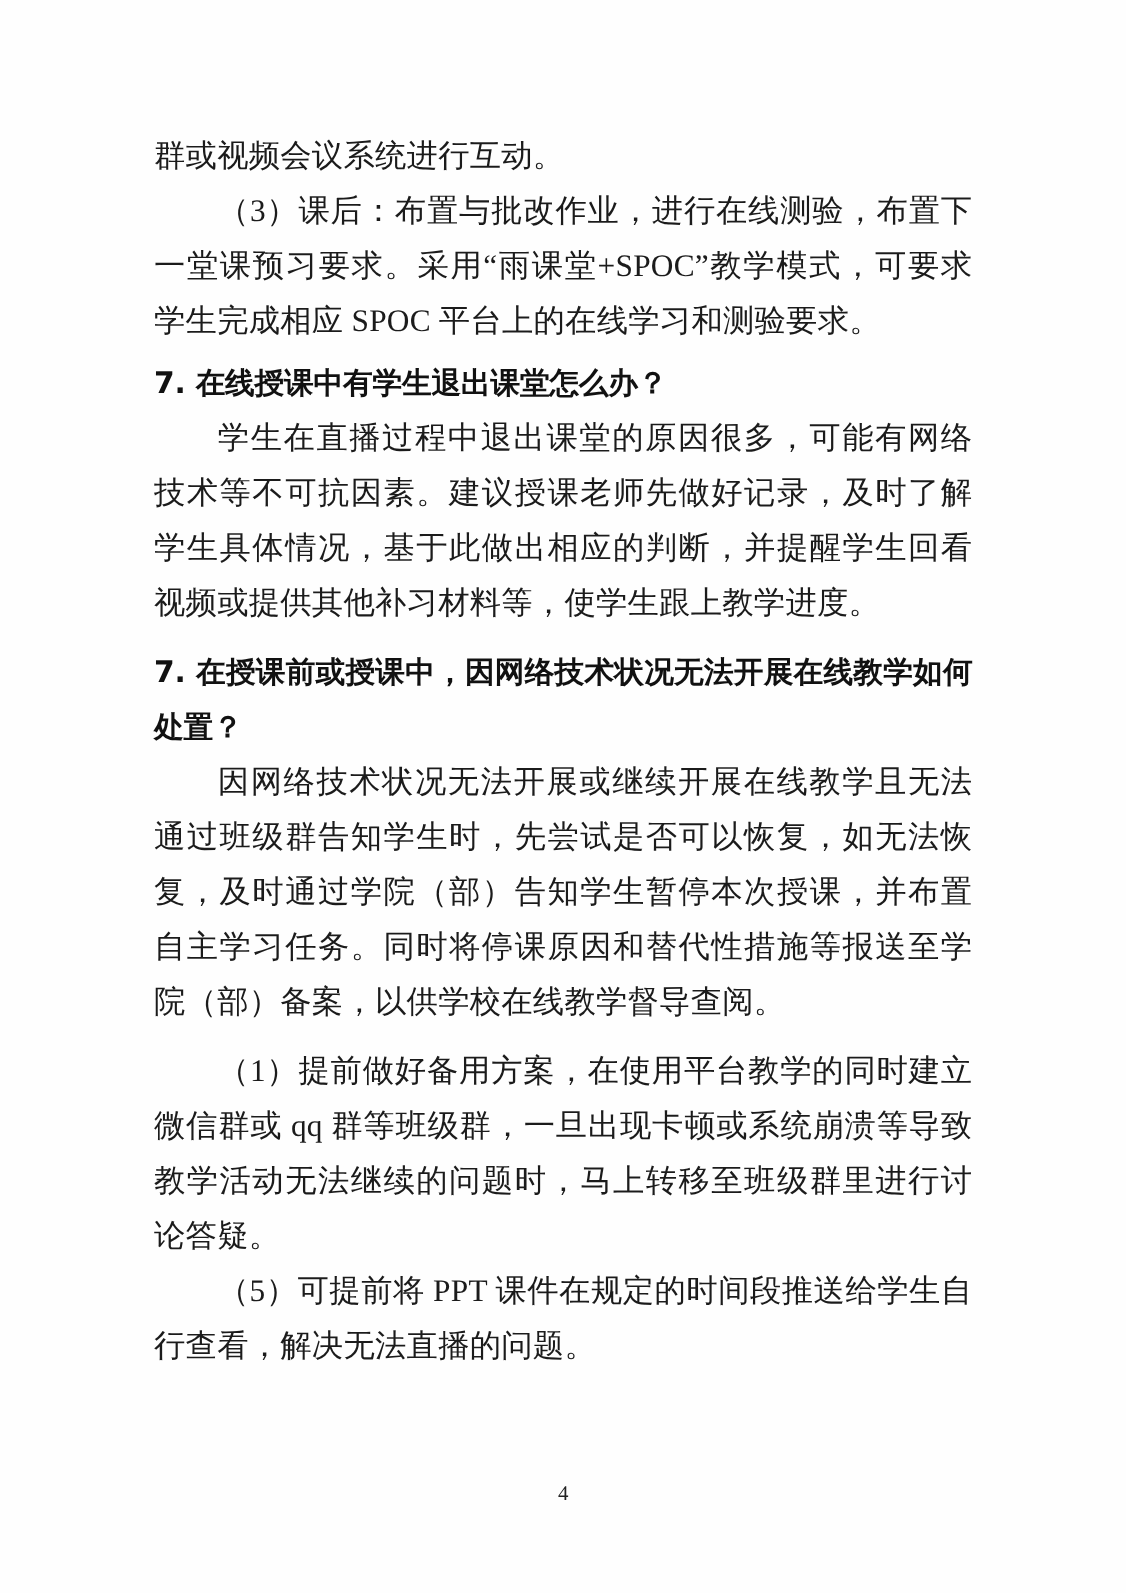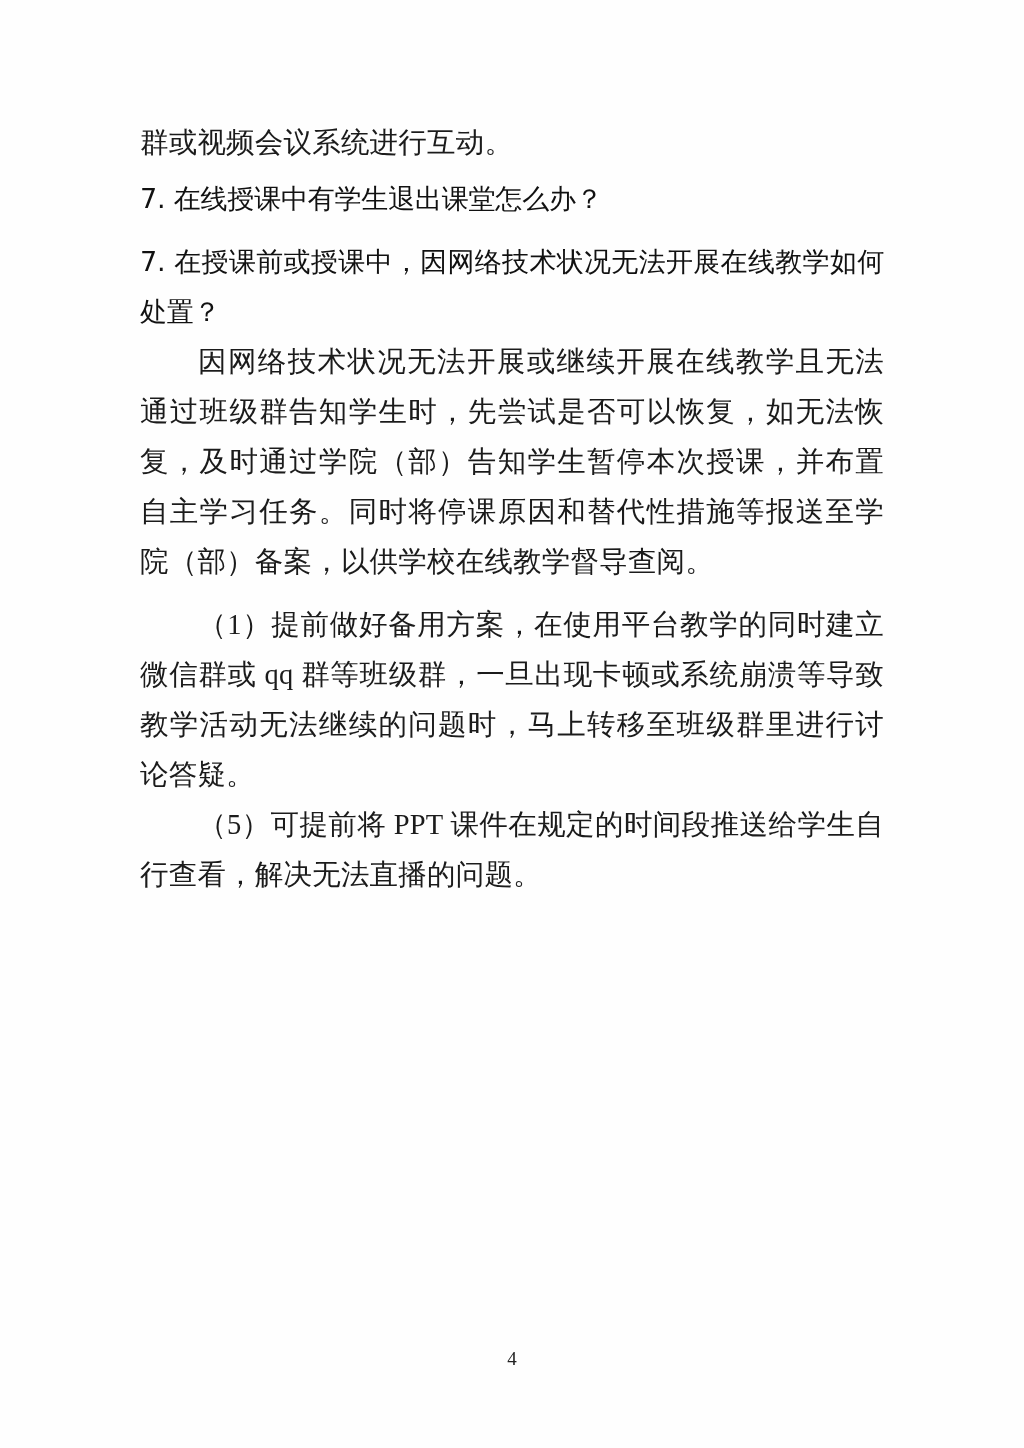--- a/index.html
+++ b/index.html
@@ -32,21 +32,21 @@
     text-justify: inter-ideograph;
     margin: 0 0 0 0;
     letter-spacing: 0.2px;
   }
   .para.indent {
     text-indent: 58px;
   }
   .heading {
     font-family: "DejaVu Sans", "Liberation Sans", sans-serif;
     font-size: 27px;
-    font-weight: normal;
+    font-weight: bold;
     line-height: 50px;
     color: #111111;
     text-align: justify;
     text-justify: inter-ideograph;
     margin: 0;
     letter-spacing: -0.2px;
   }
   .gap-sm { height: 6px; }
   .gap-md { height: 13px; }
   .page-number {
@@ -62,25 +62,27 @@
 </style>
 </head>
 <body>
 
 <div class="page">
 
   <div class="content">
 
     <p class="para">群或视频会议系统进行互动。</p>
 
+    <p class="para indent">（3）课后：布置与批改作业，进行在线测验，布置下一堂课预习要求。采用“雨课堂+SPOC”教学模式，可要求学生完成相应 SPOC 平台上的在线学习和测验要求。</p>
 
     <div class="gap-sm"></div>
 
     <h2 class="heading">7. 在线授课中有学生退出课堂怎么办？</h2>
 
+    <p class="para indent">学生在直播过程中退出课堂的原因很多，可能有网络技术等不可抗因素。建议授课老师先做好记录，及时了解学生具体情况，基于此做出相应的判断，并提醒学生回看视频或提供其他补习材料等，使学生跟上教学进度。</p>
 
     <div class="gap-md"></div>
 
     <h2 class="heading">7. 在授课前或授课中，因网络技术状况无法开展在线教学如何处置？</h2>
 
     <p class="para indent">因网络技术状况无法开展或继续开展在线教学且无法通过班级群告知学生时，先尝试是否可以恢复，如无法恢复，及时通过学院（部）告知学生暂停本次授课，并布置自主学习任务。同时将停课原因和替代性措施等报送至学院（部）备案，以供学校在线教学督导查阅。</p>
 
     <div class="gap-md"></div>
 
 

